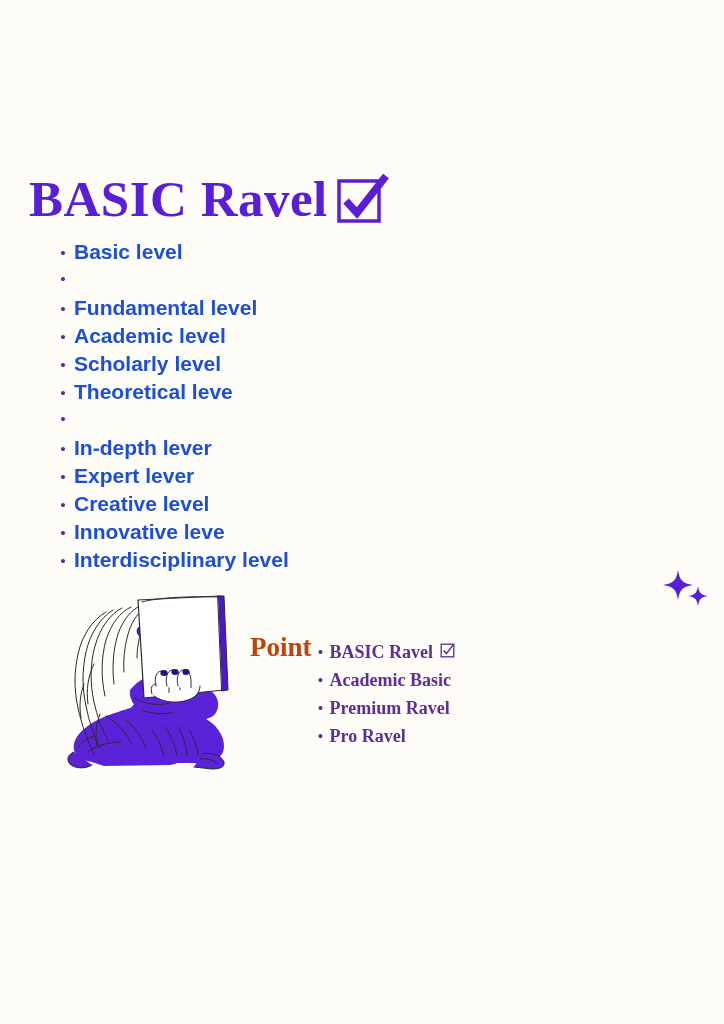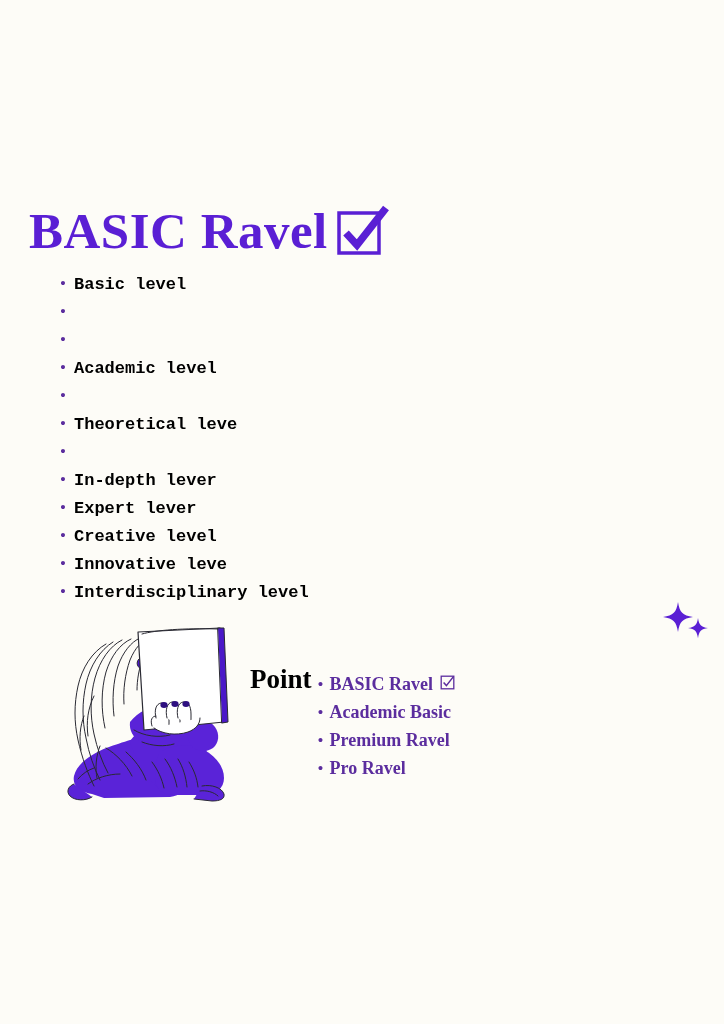--- a/index.html
+++ b/index.html
@@ -12,21 +12,20 @@
     background: #FDFCF7;
     font-family: "Liberation Serif", "DejaVu Serif", serif;
     overflow: hidden;
     position: relative;
   }
   .page {
     position: relative;
     width: 724px;
     height: 872px;
     background: #FDFCF7;
-    margin-top: 32px;
   }
 
   
   .title-row {
     position: absolute;
     left: 29px;
     top: 168px;
     display: flex;
     align-items: center;
     gap: 4px;
@@ -62,40 +61,40 @@
     line-height: 28px;
   }
   .bullet {
     display: inline-block;
     width: 14px;
     font-size: 17px;
     color: #5B2D9E;
     line-height: 28px;
   }
   .main-list .label {
-    font-family: Liberation Mono, monospace;
+    font-family: Liberation Sans, sans-serif;
     font-weight: bold;
-    font-size: 17px;
-    color: #000000;
+    font-size: 21px;
+    color: #1d4ed8;
     white-space: nowrap;
   }
 
   
   .point-wrap {
     position: absolute;
     left: 250px;
     top: 633px;
     display: flex;
     align-items: flex-start;
   }
   .point-label {
     font-family: "Liberation Serif", "DejaVu Serif", serif;
     font-weight: bold;
     font-size: 27px;
-    color: #000000;
+    color: #c2410c;
     line-height: 28px;
     margin-right: 6px;
     white-space: nowrap;
   }
   .point-list {
     margin: 0;
     padding: 0;
     list-style: none;
     margin-top: 5px;
   }
@@ -154,27 +153,29 @@
   <ul class="main-list">
     <li>
       <span class="bullet">•</span>
       <span class="label">Basic level</span>
     </li>
     <li>
       <span class="bullet">•</span>
     </li>
     <li>
       <span class="bullet">•</span>
+      <span class="label">Fundamental level</span>
     </li>
     <li>
       <span class="bullet">•</span>
       <span class="label">Academic level</span>
     </li>
     <li>
       <span class="bullet">•</span>
+      <span class="label">Scholarly level</span>
     </li>
     <li>
       <span class="bullet">•</span>
       <span class="label">Theoretical leve</span>
     </li>
     <li>
       <span class="bullet">•</span>
     </li>
     <li>
       <span class="bullet">•</span>

